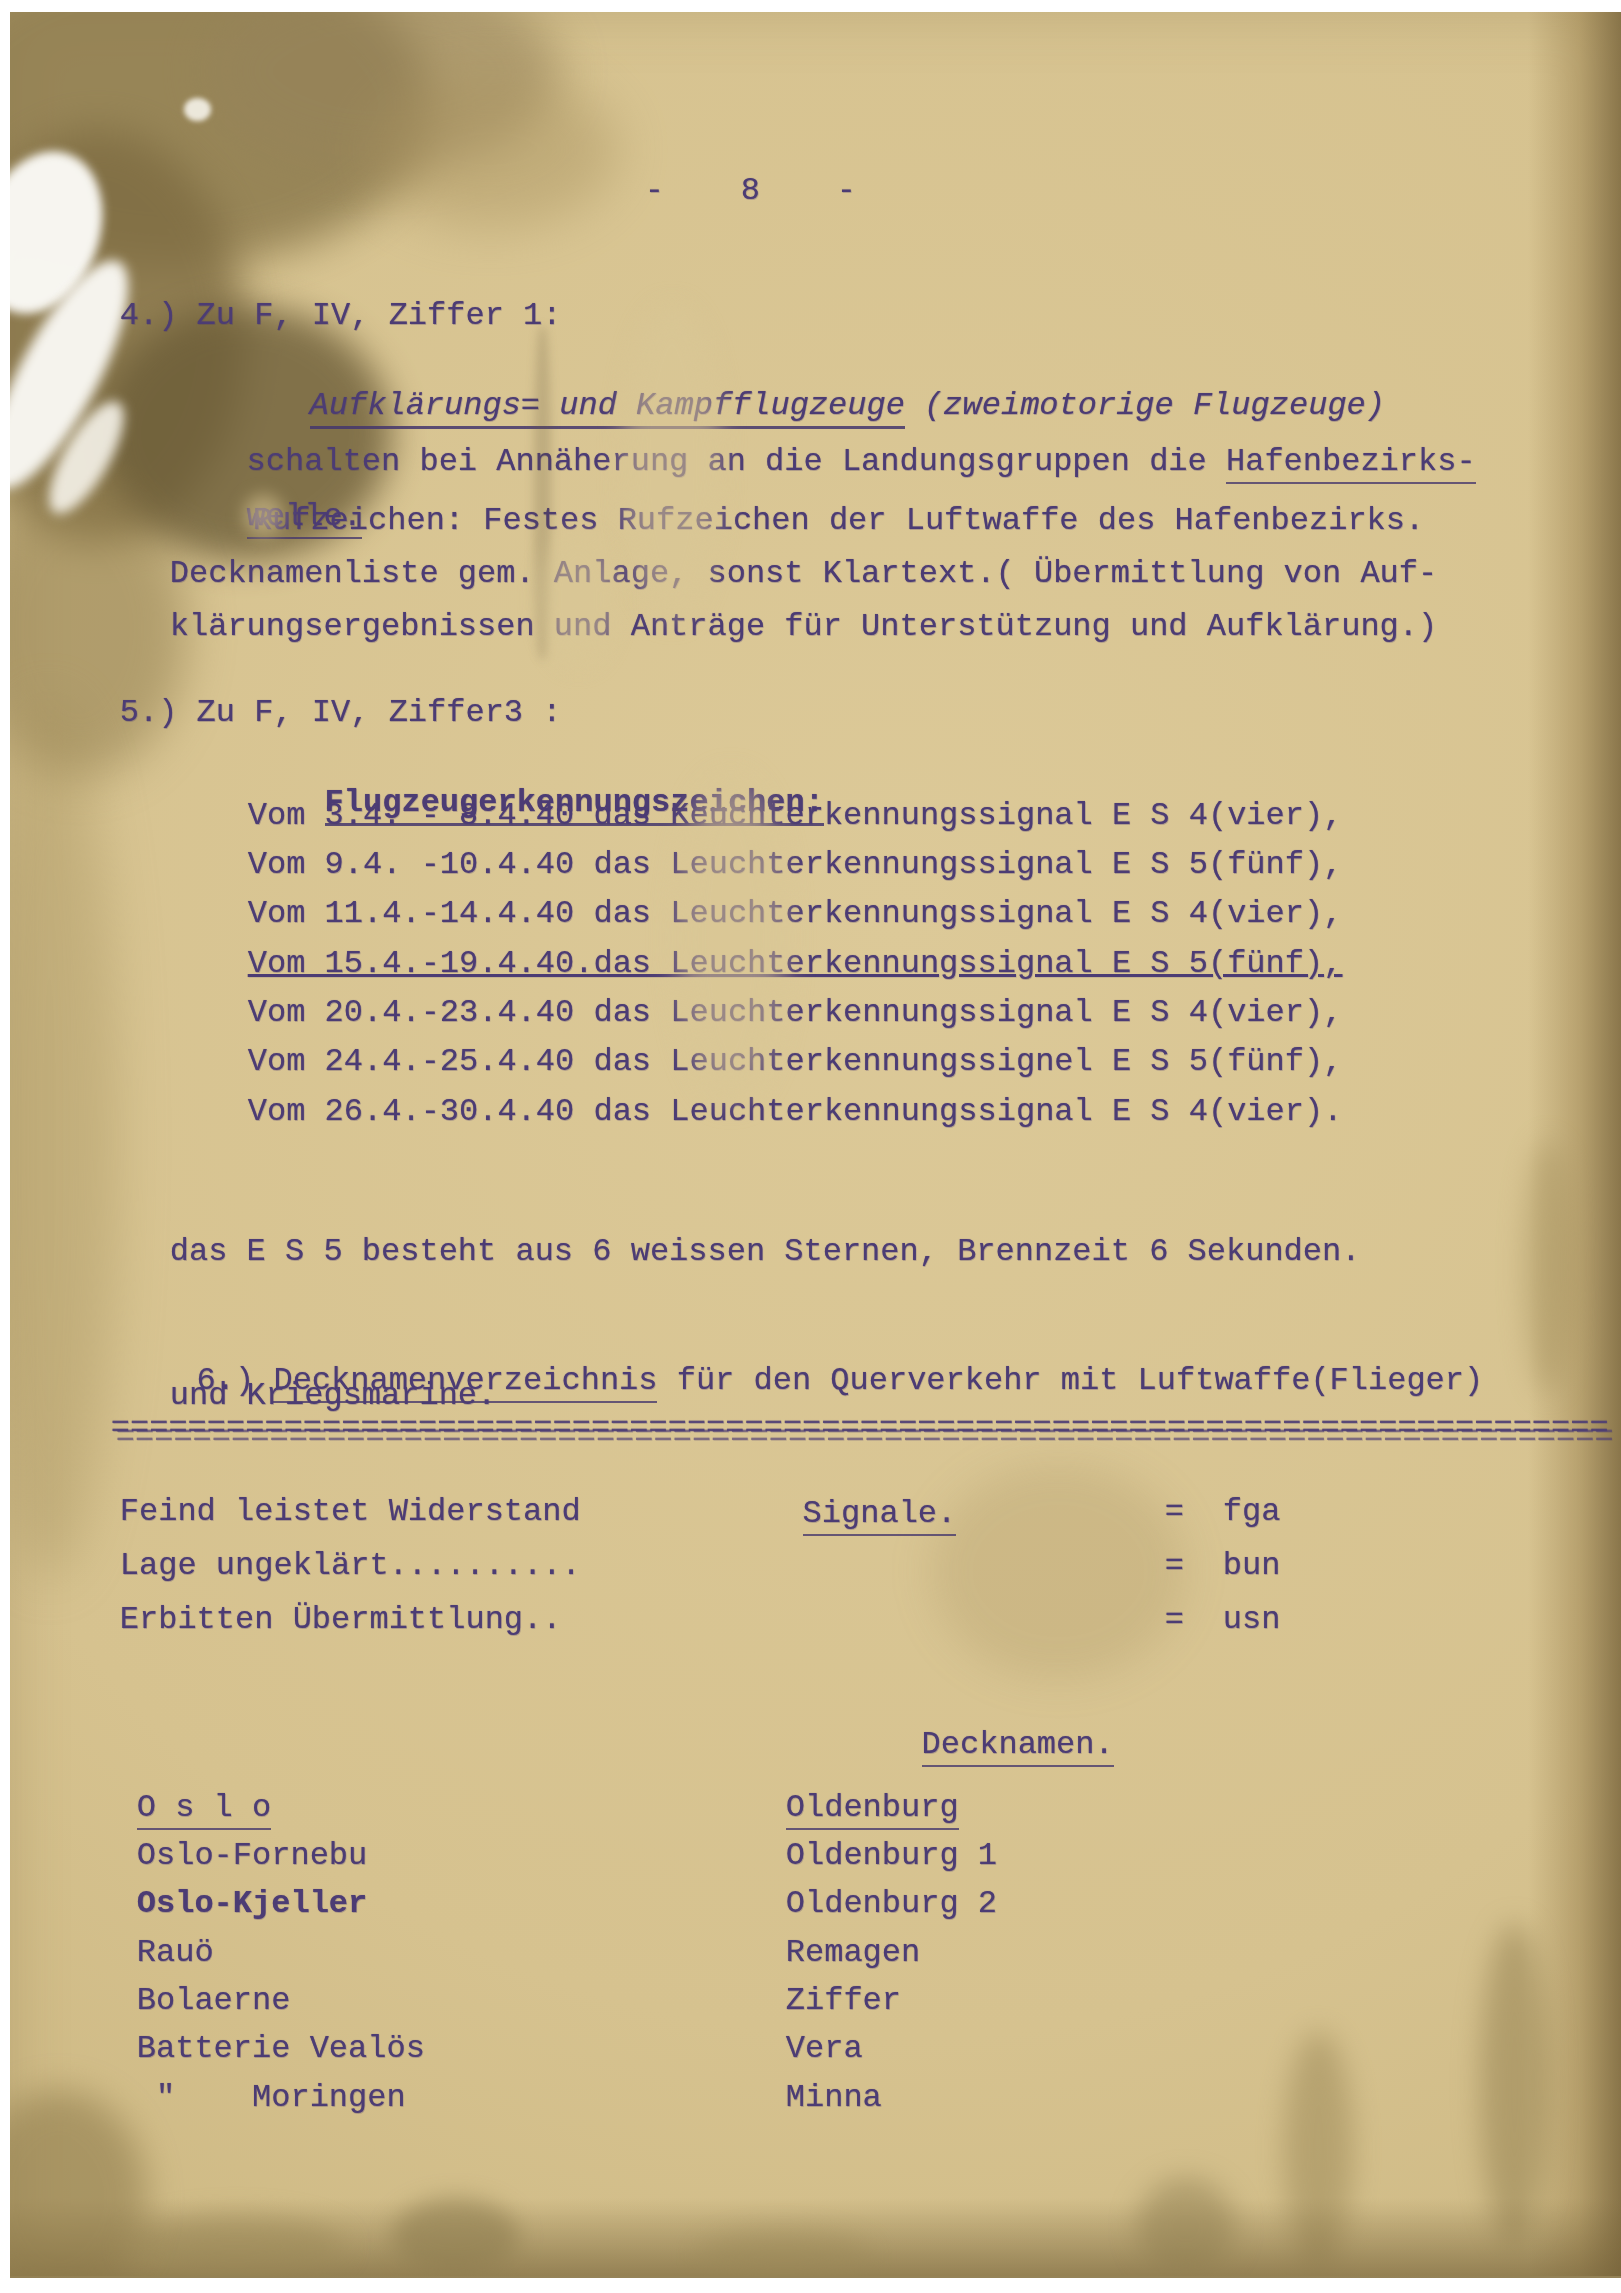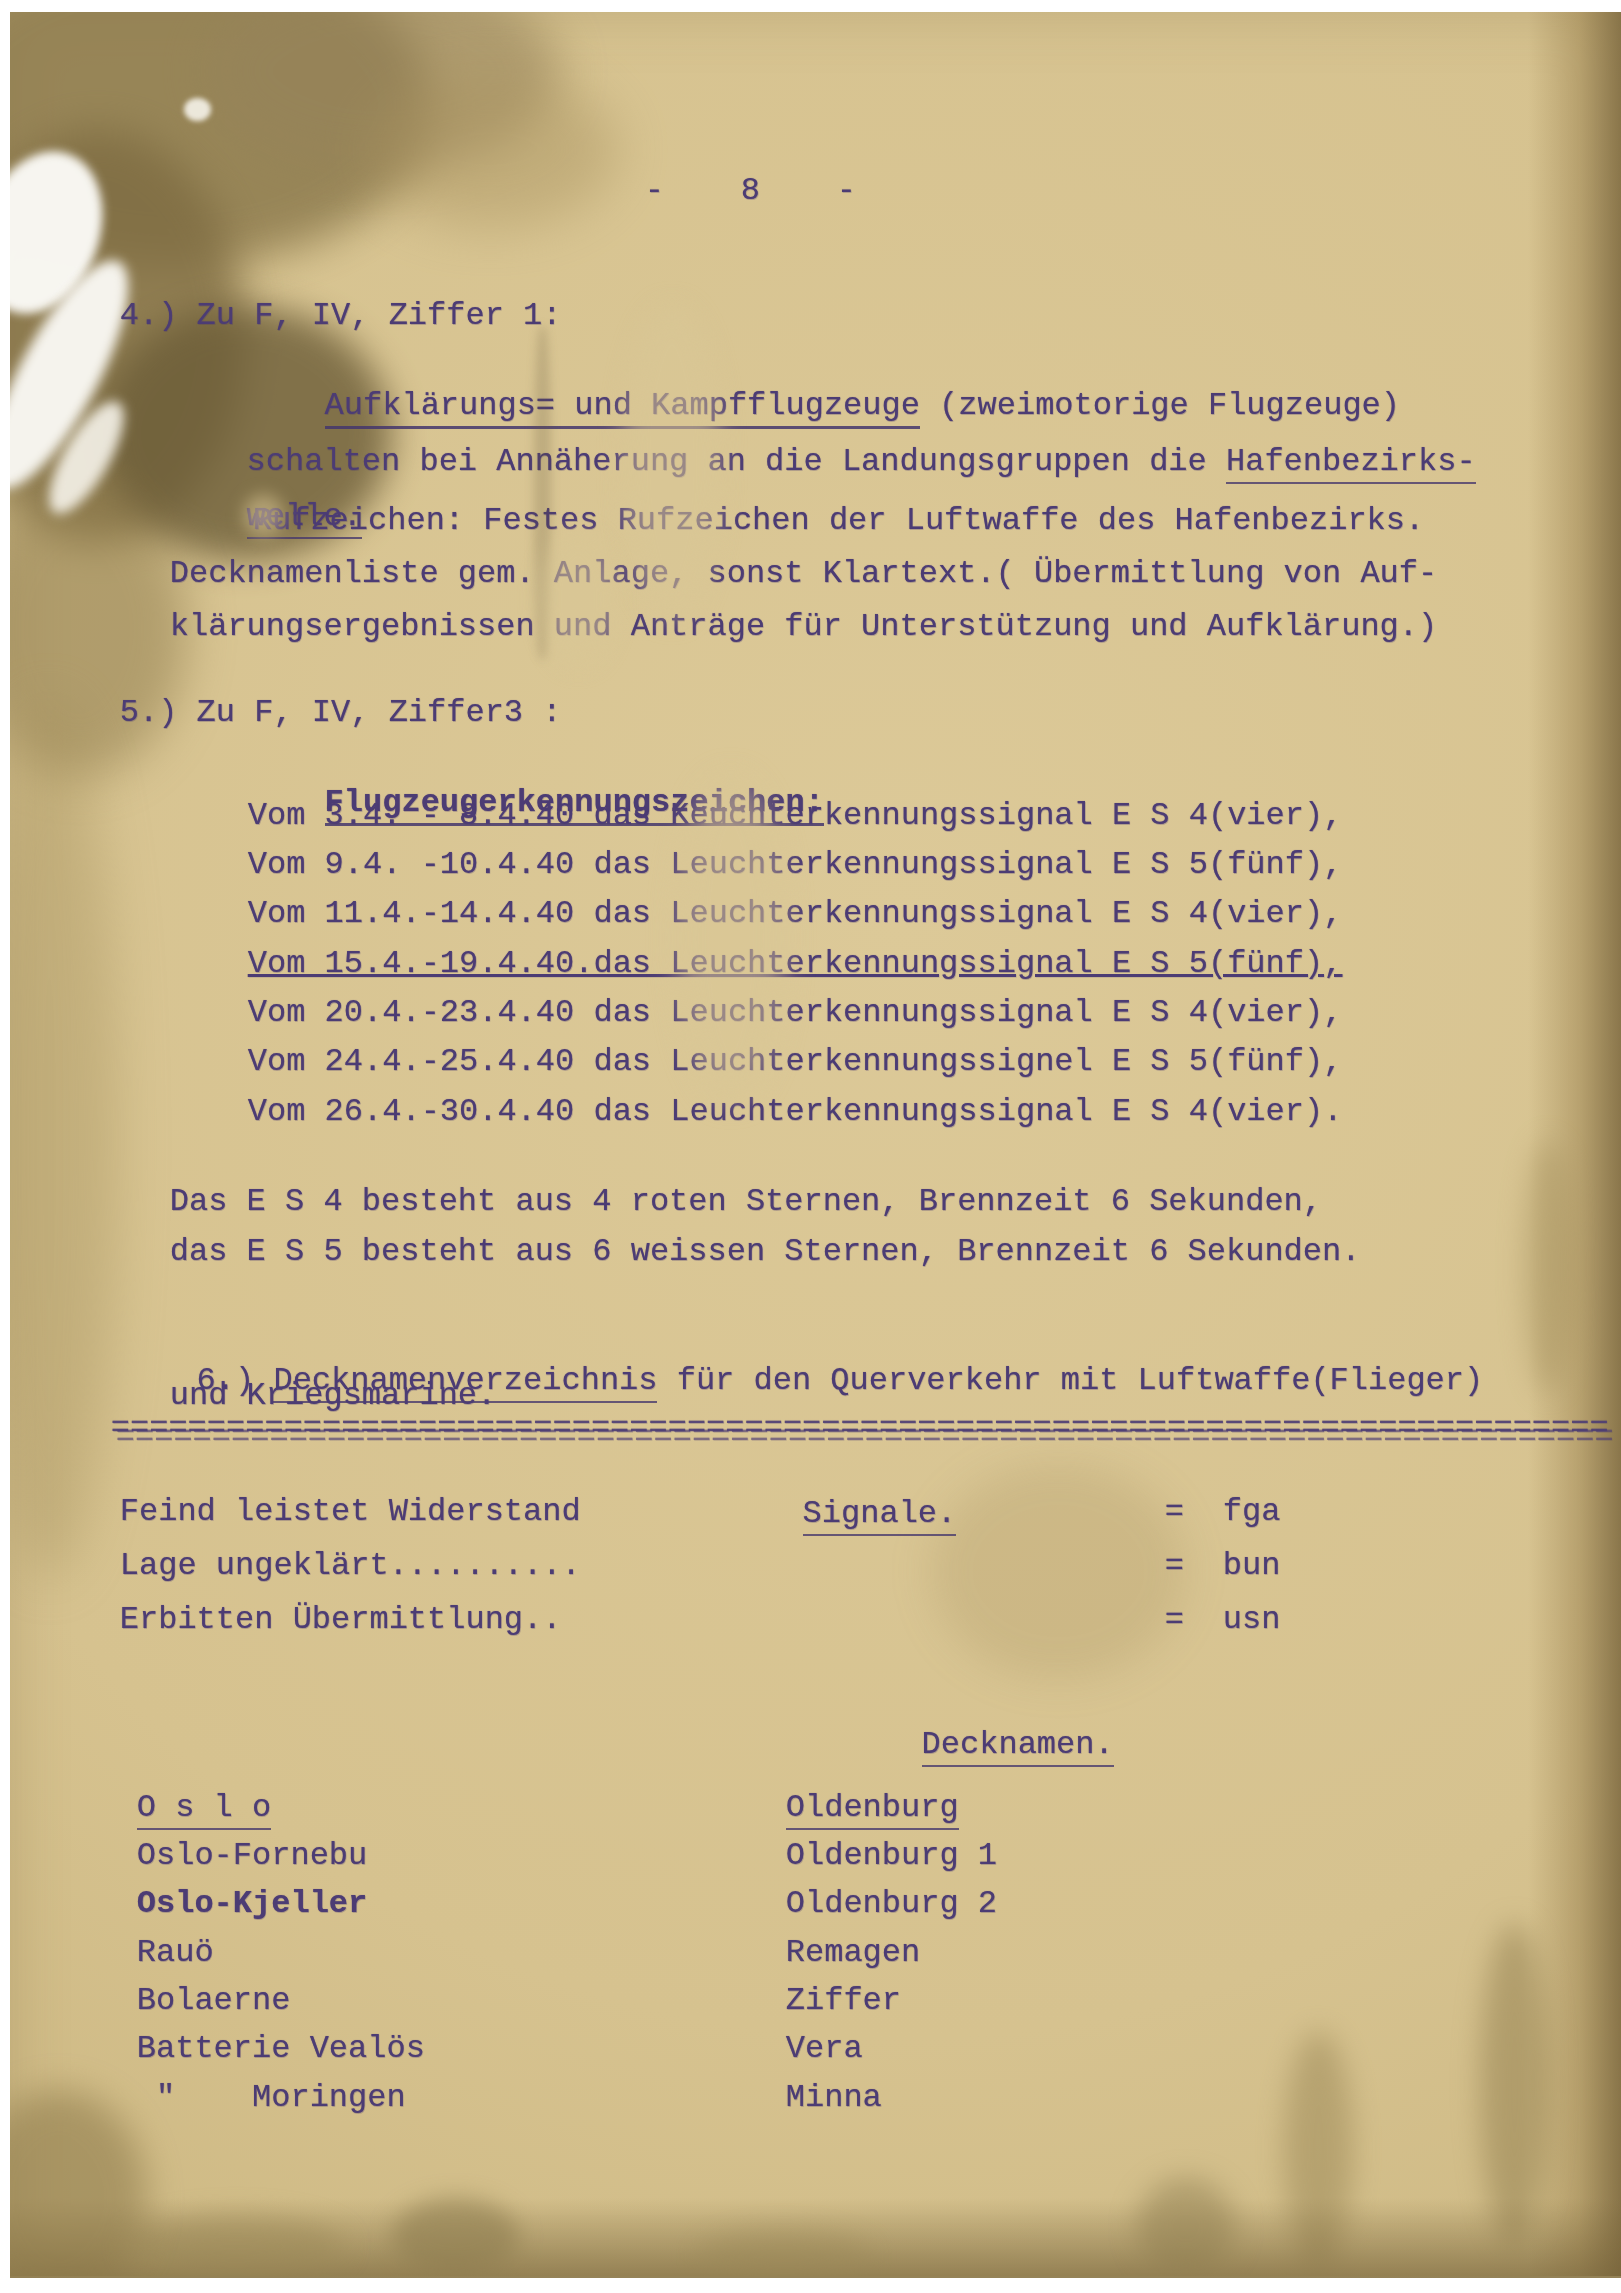--- a/index.html
+++ b/index.html
@@ -65,21 +65,21 @@
   <div class="st" style="left:921px;top:1451px;width:255px;height:216px;background:rgba(150,125,80,.18);filter:blur(19.6px);"></div>
 
   <div class="fade" style="left:613px;top:294px;width:98px;height:314px;filter:blur(11.8px);"></div>
   <div class="fade" style="left:667px;top:765px;width:108px;height:323px;filter:blur(13.7px);"></div>
   <div class="fade" style="left:529px;top:519px;width:78px;height:137px;filter:blur(9.8px);"></div>
   <div class="fade" style="left:233px;top:482px;width:41px;height:43px;filter:blur(7.8px);"></div>
 
   <div class="line" style="left:635px;top:159px;">-    8    -</div>
 
   <div class="line" style="left:110px;top:284px;">4.) Zu F, IV, Ziffer 1:</div>
-  <div class="line" style="left:238px;top:335px;">
+  <div class="line" style="left:223px;top:335px;font-style:italic;">
     <span class="u uh">Aufklärungs= und Kampfflugzeuge</span><span> (zweimotorige Flugzeuge)</span>
   </div>
   <div class="line" style="left:160px;top:391px;">
     <span>schalten bei Annäherung an die Landungsgruppen die </span><span class="u">Hafenbezirks-</span>
   </div>
   <div class="line" style="left:160px;top:446px;">
     <span class="u">welle.</span>
   </div>
   <div class="line" style="left:243px;top:489px;">Rufzeichen: Festes Rufzeichen der Luftwaffe des Hafenbezirks.</div>
   <div class="line" style="left:160px;top:595px;">klärungsergebnissen und Anträge für Unterstützung und Aufklärung.)</div>
@@ -89,21 +89,20 @@
   <div class="line" style="left:238px;top:732px;font-weight:bold;">
     <span class="u uh">Flugzeugerkennungszeichen:</span>
   </div>
   <div class="line" style="left:238px;top:784px;">Vom 3.4. - 8.4.40 das Keuchterkennungssignal E S 4(vier),</div>
   <div class="line" style="left:238px;top:833px;">Vom 9.4. -10.4.40 das Leuchterkennungssignal E S 5(fünf),</div>
   <div class="line" style="left:238px;top:882px;">Vom 11.4.-14.4.40 das Leuchterkennungssignal E S 4(vier),</div>
   <div class="line" style="left:238px;top:932px;text-decoration:underline;">Vom 15.4.-19.4.40.das Leuchterkennungssignal E S 5(fünf),</div>
   <div class="line" style="left:238px;top:981px;">Vom 20.4.-23.4.40 das Leuchterkennungssignal E S 4(vier),</div>
   <div class="line" style="left:238px;top:1030px;">Vom 24.4.-25.4.40 das Leuchterkennungssignel E S 5(fünf),</div>
   <div class="line" style="left:238px;top:1080px;">Vom 26.4.-30.4.40 das Leuchterkennungssignal E S 4(vier).</div>
-  <div class="line" style="left:160px;top:1170px;">Das E S 4 besteht aus 4 roten Sternen, Brennzeit 6 Sekunden,</div>
   <div class="line" style="left:160px;top:1220px;">das E S 5 besteht aus 6 weissen Sternen, Brennzeit 6 Sekunden.</div>
 
   <div class="line" style="left:110px;top:1310px;">
     <span>6.) </span><span class="u">Decknamenverzeichnis</span><span> für den Querverkehr mit Luftwaffe(Flieger)</span>
   </div>
   <div class="line" style="left:160px;top:1364px;">und Kriegsmarine.</div>
 
   <div class="line" style="left:101px;top:1396px;opacity:.9">==============================================================================</div>
   <div class="line" style="left:106px;top:1405px;opacity:.65">==============================================================================</div>
 

